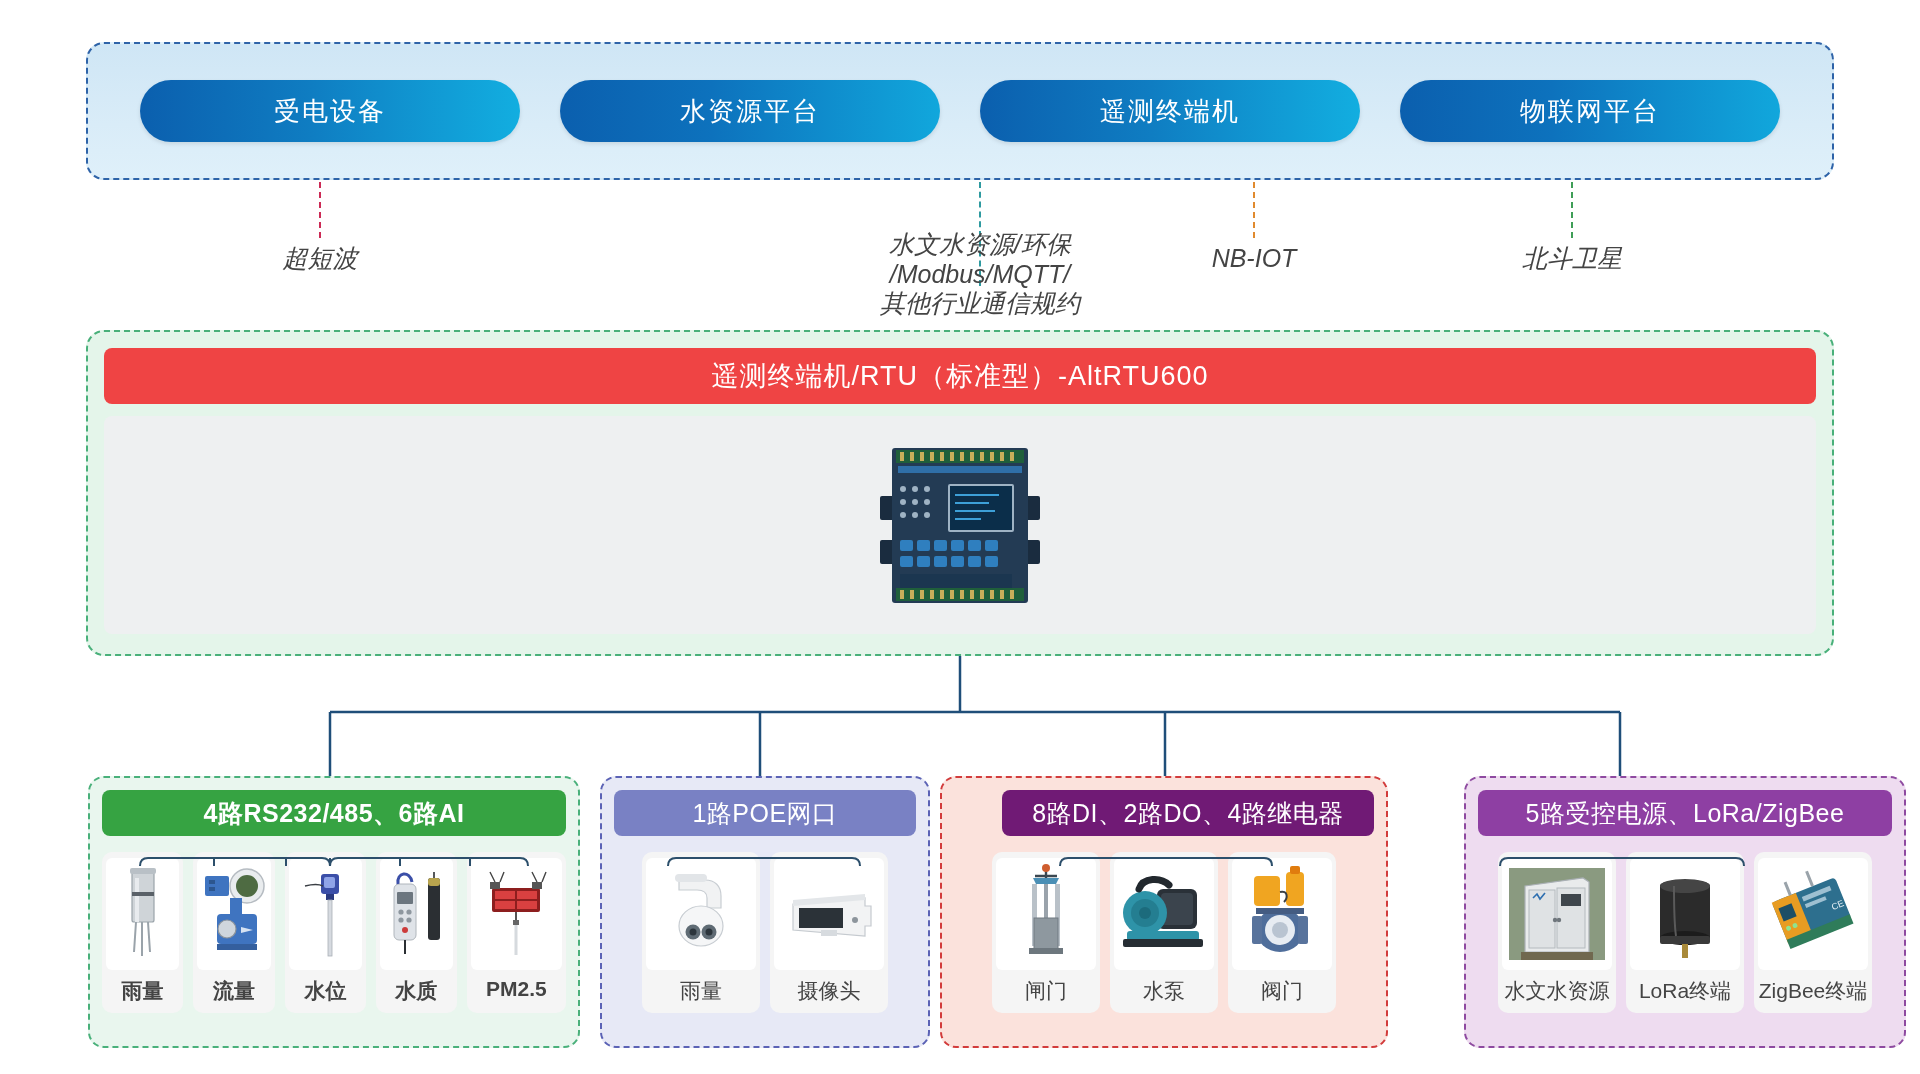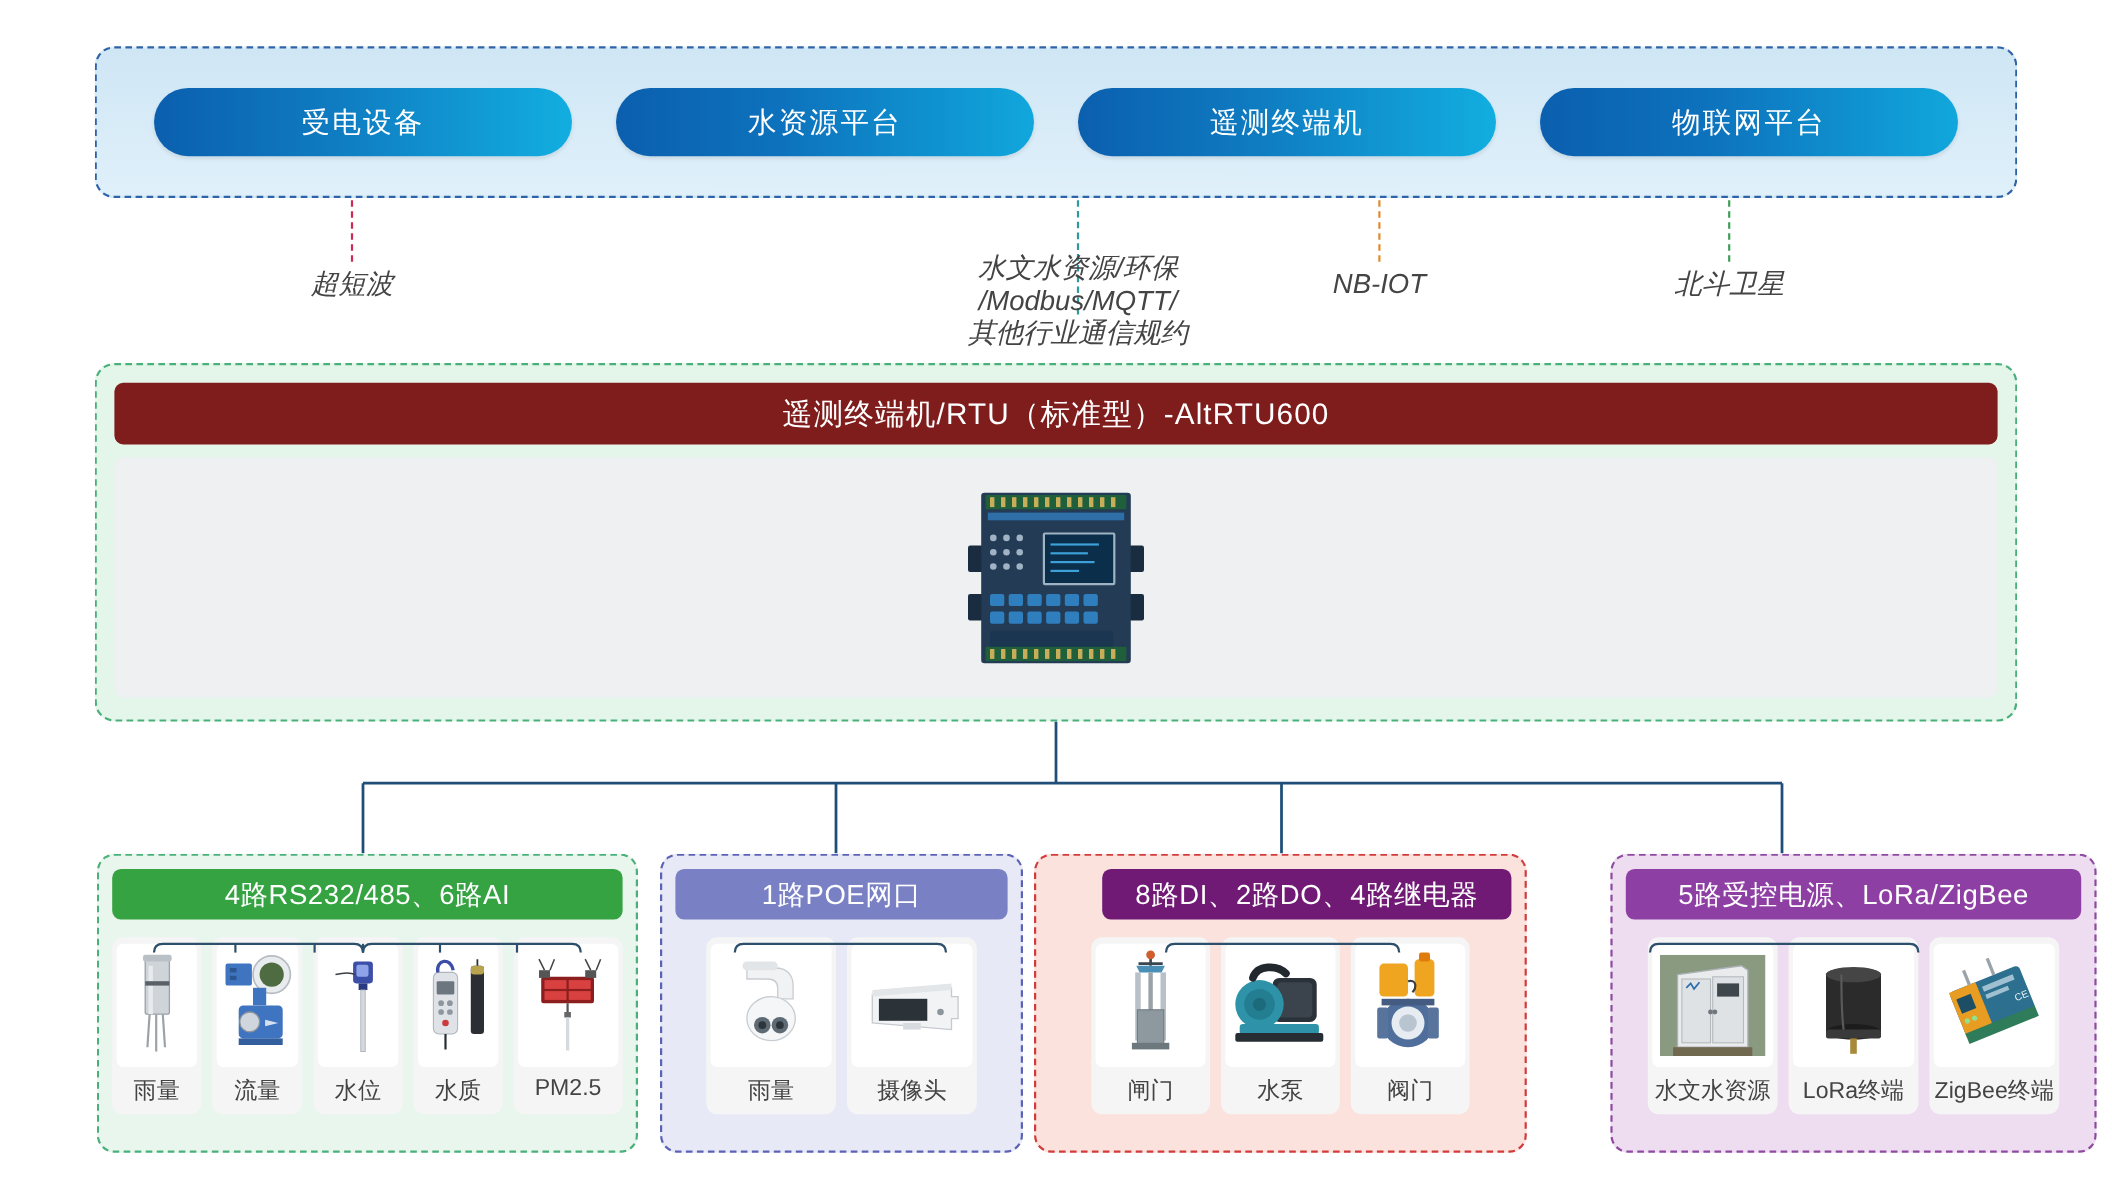--- a/index.html
+++ b/index.html
@@ -39,21 +39,21 @@
   }
   .link-label.multiline{margin-top:-56px;}
   
   #rtu-panel{
     position:absolute;left:86px;top:330px;width:1748px;height:326px;
     border:2.5px dashed #49b07a;border-radius:18px;
     background:#e4f5ea;box-sizing:border-box;padding:16px;
   }
   #rtu-title{
     width:100%;height:56px;border-radius:8px;
-    background:#7f1d1d;color:#fff;font-size:27px;letter-spacing:1px;
+    background:#ef4444;color:#fff;font-size:27px;letter-spacing:1px;
     display:flex;align-items:center;justify-content:center;box-sizing:border-box;
   }
   #rtu-stage{
     margin-top:12px;width:100%;height:218px;border-radius:8px;background:#eef0f1;
     display:flex;align-items:center;justify-content:center;position:relative;
   }
   
   .rtu-dev{position:relative;width:160px;height:155px;}
   .rtu-body{position:absolute;left:12px;top:0;width:136px;height:155px;background:#233b54;border-radius:3px;}
   .rtu-ear{position:absolute;width:14px;height:24px;background:#1a2c3f;border-radius:2px;}
@@ -86,21 +86,21 @@
     padding:6px 4px 8px 4px;box-sizing:border-box;
   }
   .card .thumb{
     width:100%;height:112px;background:#fff;border-radius:6px;
     display:flex;align-items:center;justify-content:center;overflow:hidden;
   }
   .card .cap{margin-top:7px;font-size:21px;color:#444;white-space:nowrap;}
   .card.wide{width:108px;}
   .card.wider{width:118px;}
   
-  .group.g-green{border-color:#49b07a;background:#e9f6ee;}
+  .group.g-green{border-color:#49b07a;background:#e9f6ee;font-weight:bold;}
   .group.g-green .group-title{background:#36a342;}
   .group.g-purple{border-color:#5b62b5;background:#e7e9f6;}
   .group.g-purple .group-title{background:#7981c4;}
   .group.g-red{border-color:#d23b3b;background:#fbe2dc;}
   .group.g-red .group-title{background:#701a75;margin-left:48px;}
   .group.g-violet{border-color:#8e4aa0;background:#eedcf0;}
   .group.g-violet .group-title{background:#8e3fa3;}
   svg{display:block;}
 </style>
 </head>

